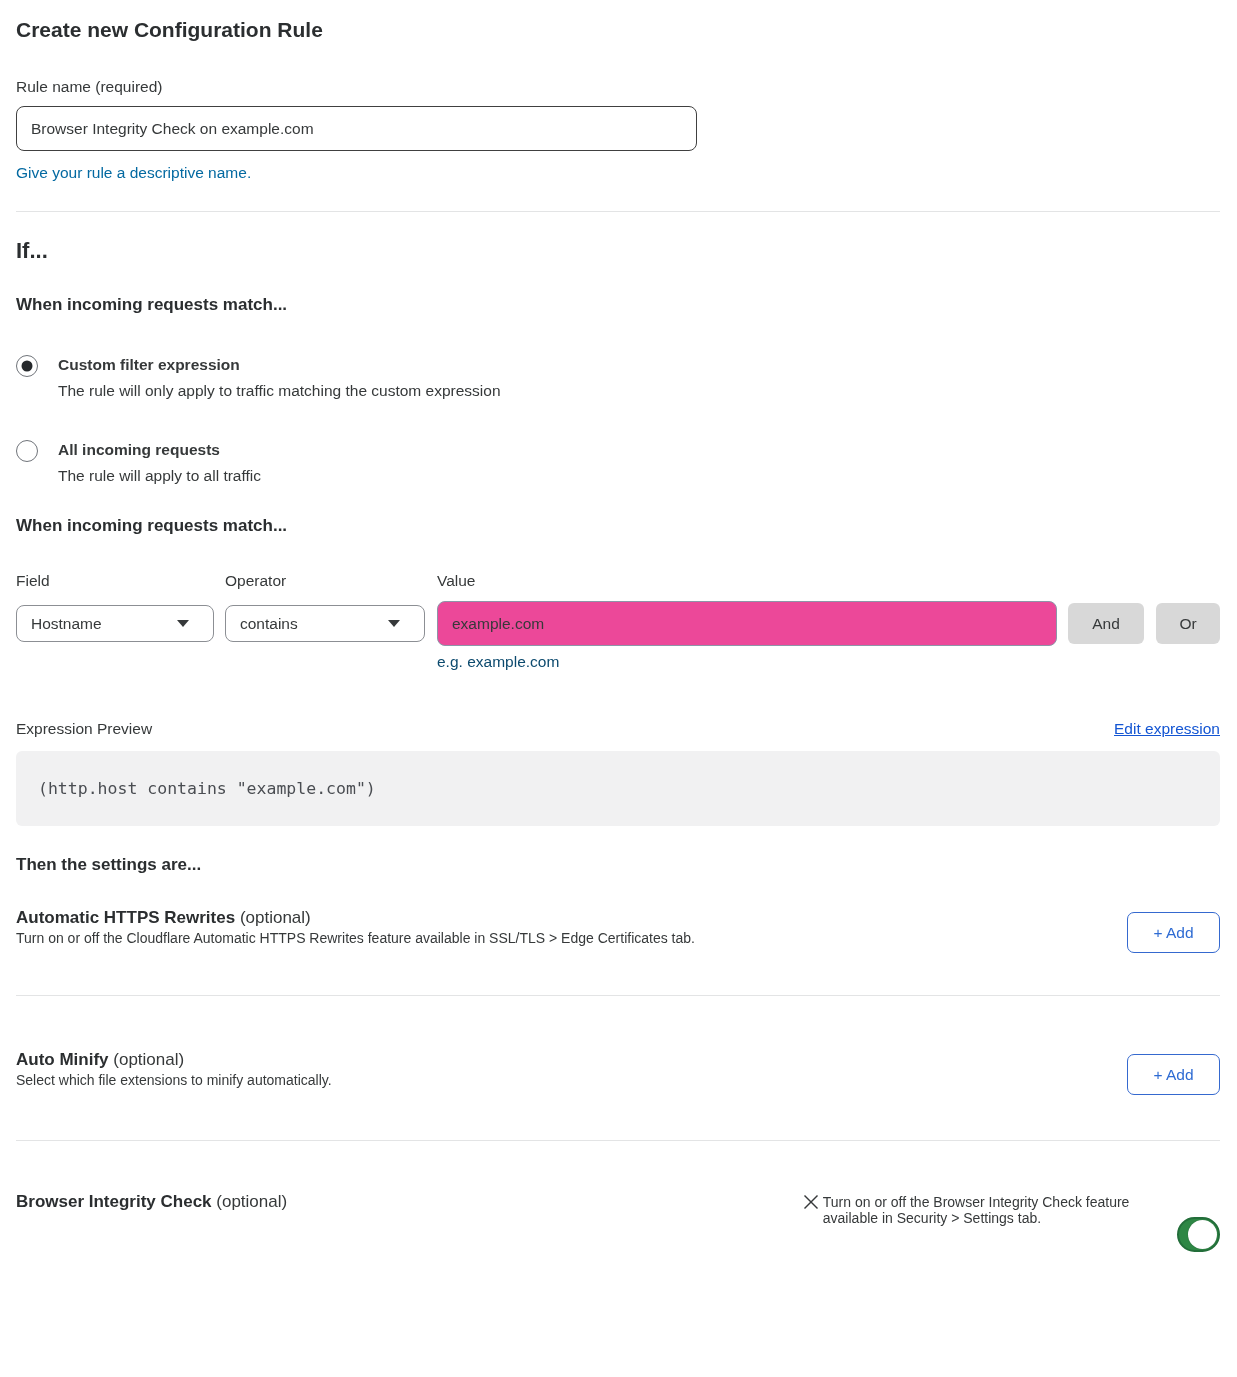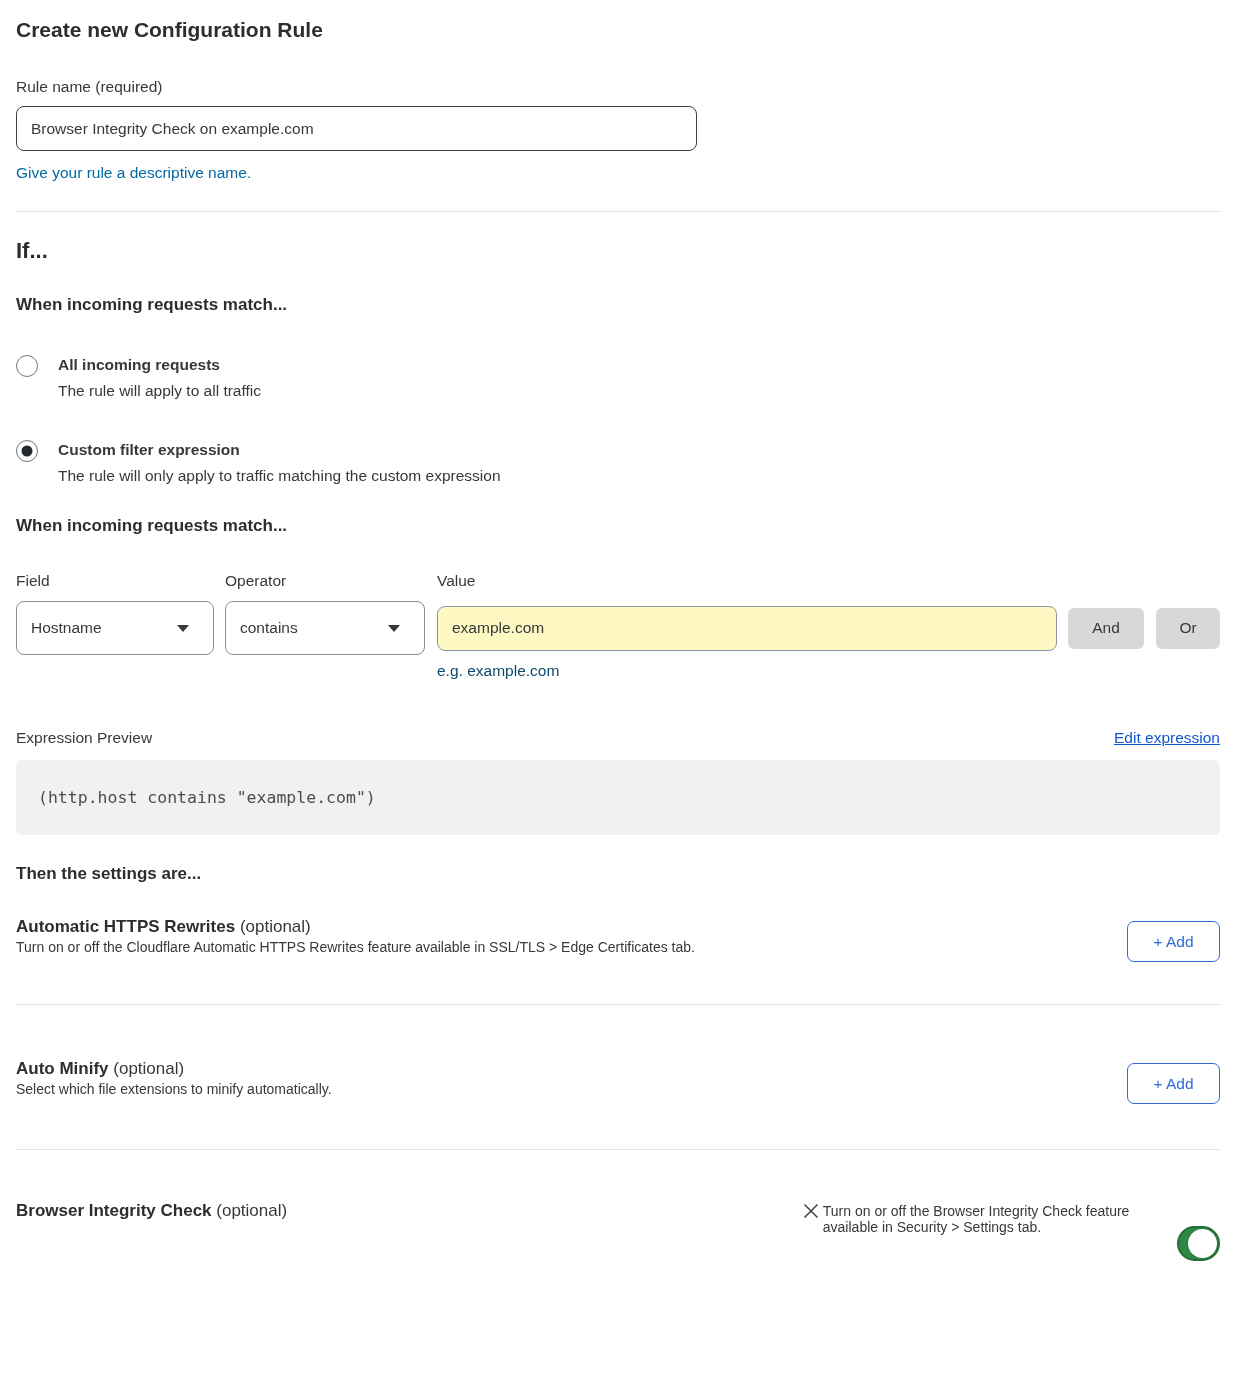--- a/index.html
+++ b/index.html
@@ -67,21 +67,21 @@
   .radio-texts { padding-top: 1px; }
   .radio-label { font-size: 15.5px; font-weight: 700; }
   .radio-desc { font-size: 15.5px; margin-top: 8px; }
   .builder-labels { display: flex; margin-top: 36px; }
   .builder-labels .col-field { width: 198px; margin-right: 11px; }
   .builder-labels .col-operator { width: 200px; margin-right: 12px; }
   .builder-labels .col-value { width: 620px; }
   .builder-labels span { font-size: 15.5px; }
   .builder-row { display: flex; align-items: center; margin-top: 11px; }
   .select-box {
-    height: 54px;
+    height: 37px;
     border: 1px solid #8c8f94;
     border-radius: 8px;
     background: #ffffff;
     display: flex;
     align-items: center;
     justify-content: space-between;
     padding: 0 24px 0 14px;
     font-size: 15.5px;
     cursor: pointer;
   }
@@ -93,21 +93,21 @@
     border-right: 6px solid transparent;
     border-top: 7px solid #36393a;
     flex: 0 0 auto;
     margin-left: 8px;
   }
   .value-input {
     width: 620px;
     height: 45px;
     border: 1px solid #8d95a8;
     border-radius: 8px;
-    background: #fef9c3;
+    background: #ec4899;
     padding: 0 14px;
     font-family: "Liberation Sans", sans-serif;
     font-size: 15.5px;
     color: #36393a;
     outline: none;
   }
   .conj-button {
     height: 41px;
     border: none;
     border-radius: 6px;
@@ -231,31 +231,31 @@
   <div class="helper">Give your rule a descriptive name.</div>
 </div>
 
 <hr class="divider divider-top">
 
 <h2 class="h-if">If...</h2>
 <h3 class="h-sub">When incoming requests match...</h3>
 
 <div class="radio-group">
   <div class="radio-option">
+    <div class="radio-circle selected"></div>
+    <div class="radio-texts">
+      <div class="radio-label">Custom filter expression</div>
+      <div class="radio-desc">The rule will only apply to traffic matching the custom expression</div>
+    </div>
+  </div>
+  <div class="radio-option">
     <div class="radio-circle"></div>
     <div class="radio-texts">
       <div class="radio-label">All incoming requests</div>
       <div class="radio-desc">The rule will apply to all traffic</div>
-    </div>
-  </div>
-  <div class="radio-option">
-    <div class="radio-circle selected"></div>
-    <div class="radio-texts">
-      <div class="radio-label">Custom filter expression</div>
-      <div class="radio-desc">The rule will only apply to traffic matching the custom expression</div>
     </div>
   </div>
 </div>
 
 <h3 class="h-sub">When incoming requests match...</h3>
 
 <div class="builder-labels">
   <span class="col-field">Field</span>
   <span class="col-operator">Operator</span>
   <span class="col-value">Value</span>

